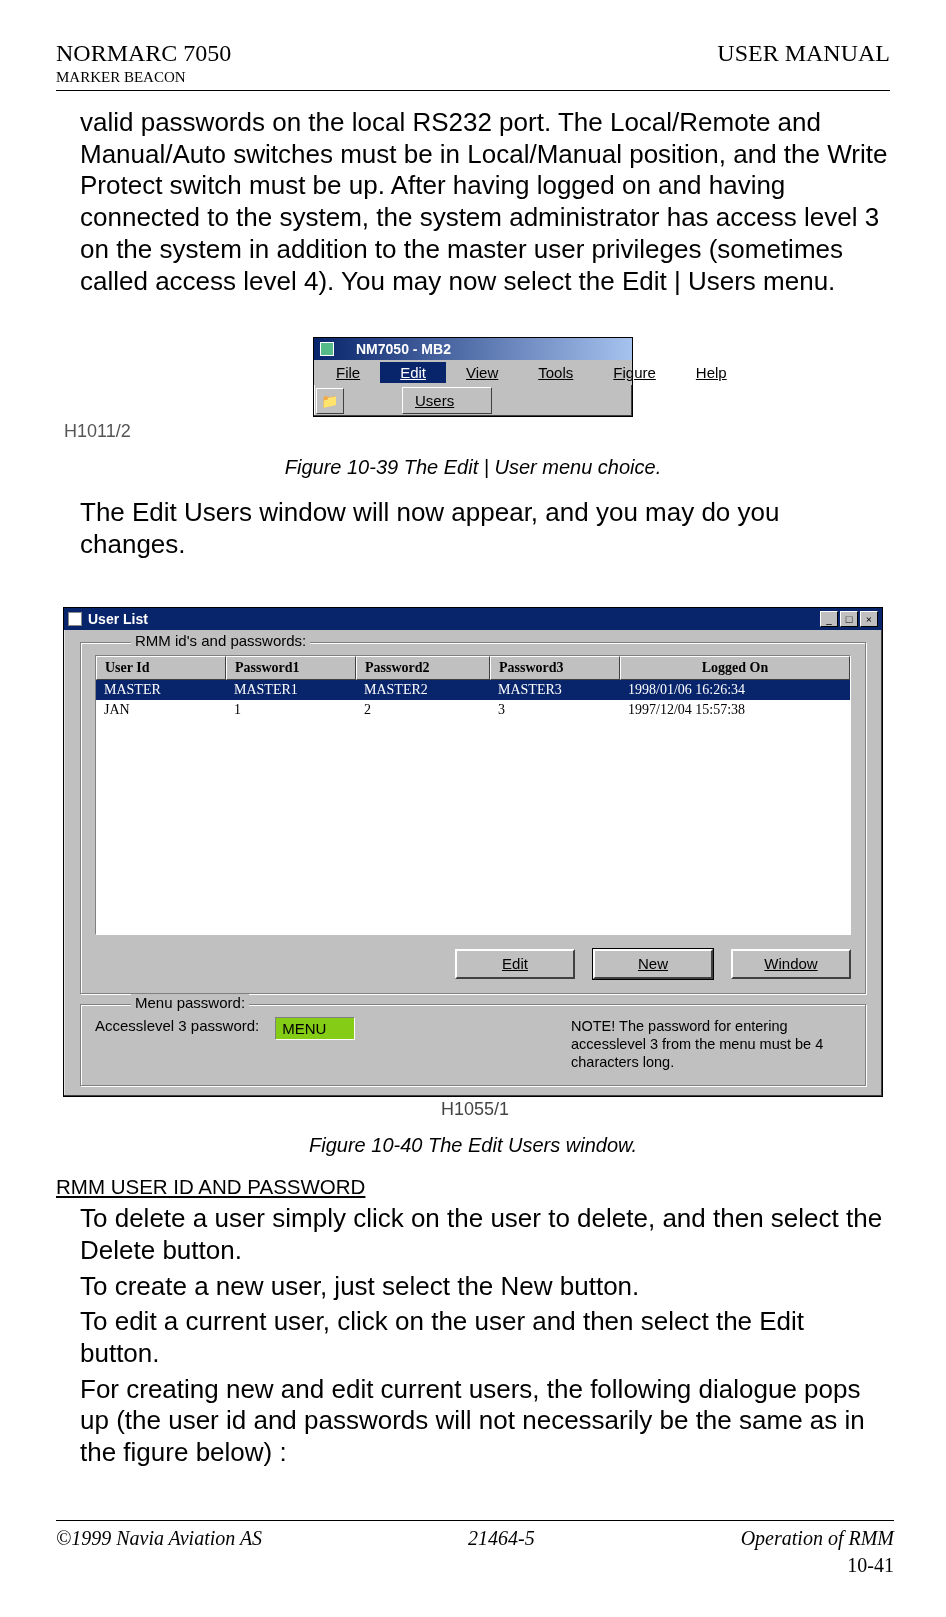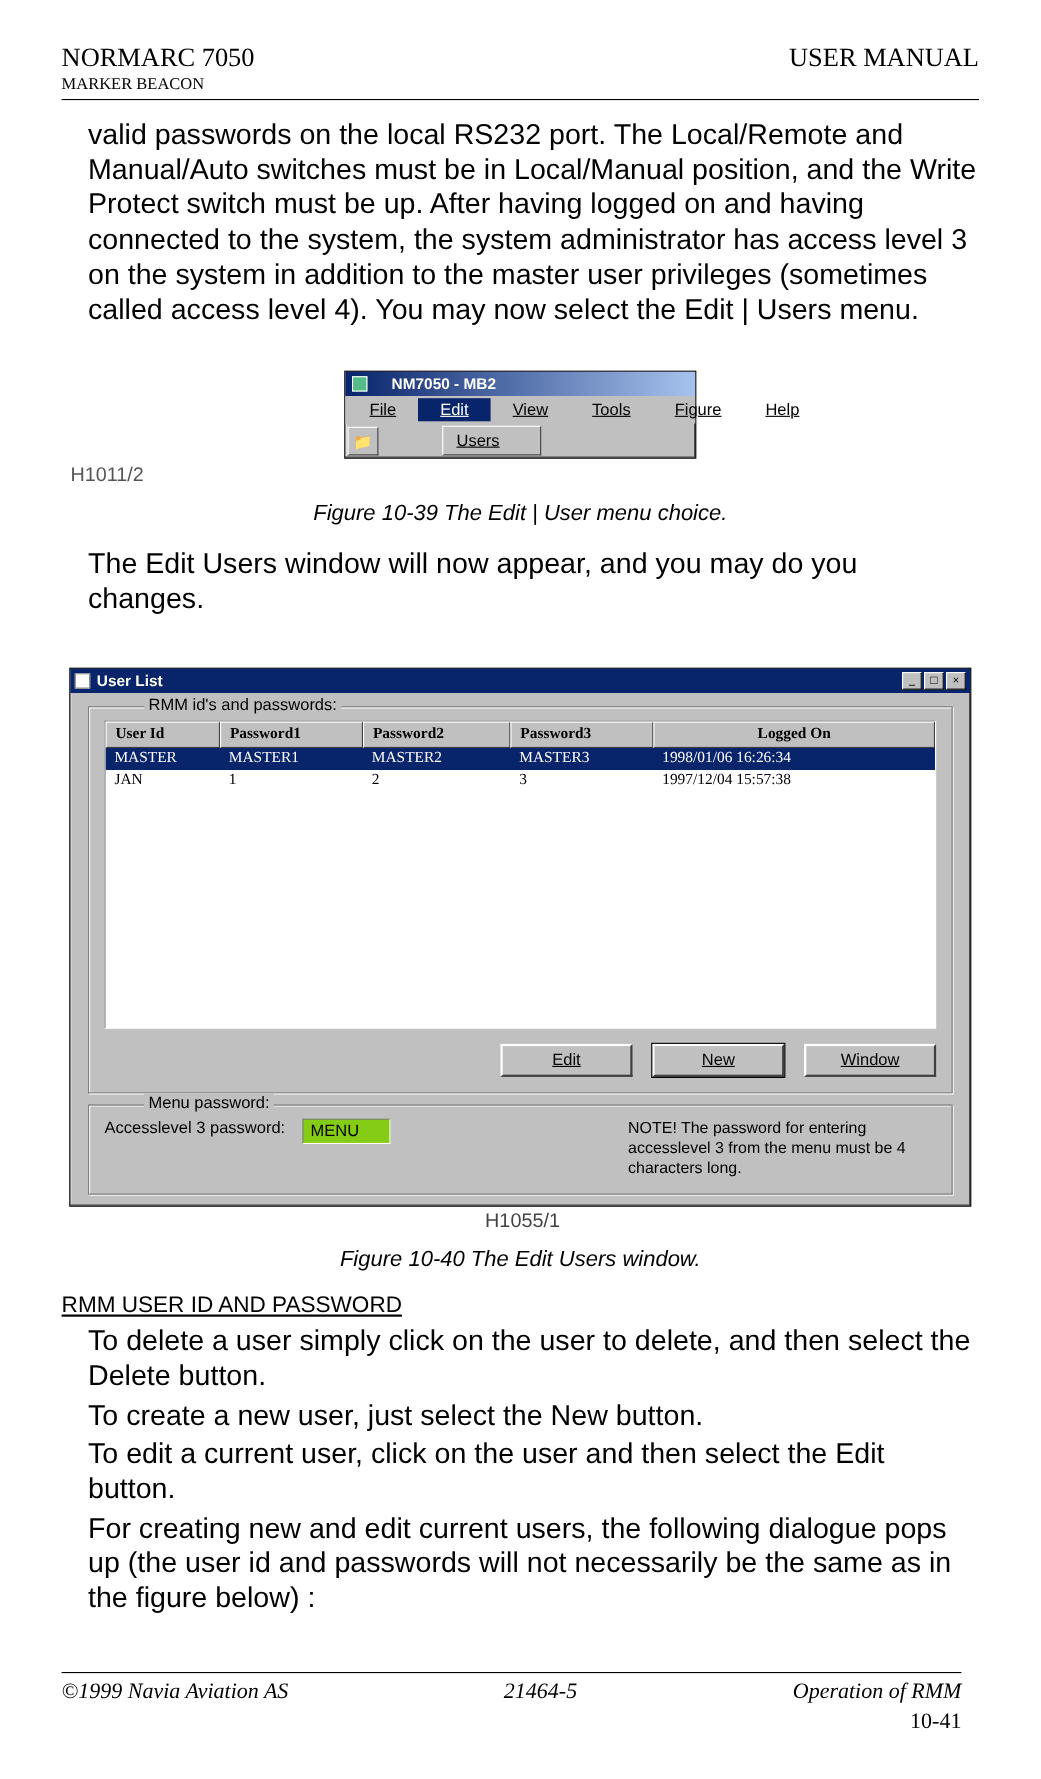--- a/index.html
+++ b/index.html
@@ -112,21 +112,21 @@
     border-right: 1px solid #fff; border-bottom: 1px solid #fff;
     height: 280px;
     overflow: hidden;
   }
   .lv-head { display: flex; background: #c0c0c0; font-size: 14px; font-family: Tahoma; font-weight: bold; }
   .lv-head > div {
     padding: 3px 8px;
     border-top: 1px solid #fff; border-left: 1px solid #fff;
     border-right: 1px solid #404040; border-bottom: 1px solid #404040;
   }
-  .c1 { width: 104px; } .c2 { width: 130px; } .c3 { width: 134px; } .c4 { width: 130px; } .c5 { flex: 1; text-align: center; }
+  .c1 { width: 130px; } .c2 { width: 130px; } .c3 { width: 134px; } .c4 { width: 130px; } .c5 { flex: 1; text-align: center; }
   .lv-row { display: flex; font-size: 14px; font-family: Tahoma; }
   .lv-row > div { padding: 2px 8px; }
   .lv-row.selected { background: #08246b; color: #fff; }
   .btn-row { display: flex; justify-content: flex-end; gap: 18px; margin-top: 14px; }
   .winbtn {
     width: 120px; height: 30px;
     background: #c0c0c0;
     border-top: 2px solid #fff; border-left: 2px solid #fff;
     border-right: 2px solid #404040; border-bottom: 2px solid #404040;
     font-size: 15px;
@@ -137,21 +137,21 @@
   .textbox {
     background: #84cc16;
     border-top: 1.5px solid #808080; border-left: 1.5px solid #808080;
     border-right: 1.5px solid #fff; border-bottom: 1.5px solid #fff;
     padding: 2px 6px; width: 80px; font-size: 15px;
   }
   .note { font-size: 14.5px; max-width: 280px; line-height: 1.25; }
   .refcode2 { font-family: Arial; font-size: 18px; color: #444; padding: 2px 0 0 4px; }
 
   
-  .footer { position: absolute; bottom: 40px; left: 56px; right: 72px; }
+  .footer { position: absolute; bottom: 40px; left: 56px; right: 52px; }
   .frule { border: none; border-top: 1.5px solid #000; margin-bottom: 6px; }
   .frow { display: flex; justify-content: space-between; font-family: "Times New Roman", serif; font-size: 20px; font-style: italic; }
   .pgnum { text-align: right; font-family: "Times New Roman", serif; font-size: 20px; margin-top: 4px; }
 </style>
 </head>
 <body>
 
 <div class="header">
   <div class="hdr-row1">
     <span>NORMARC 7050</span>

